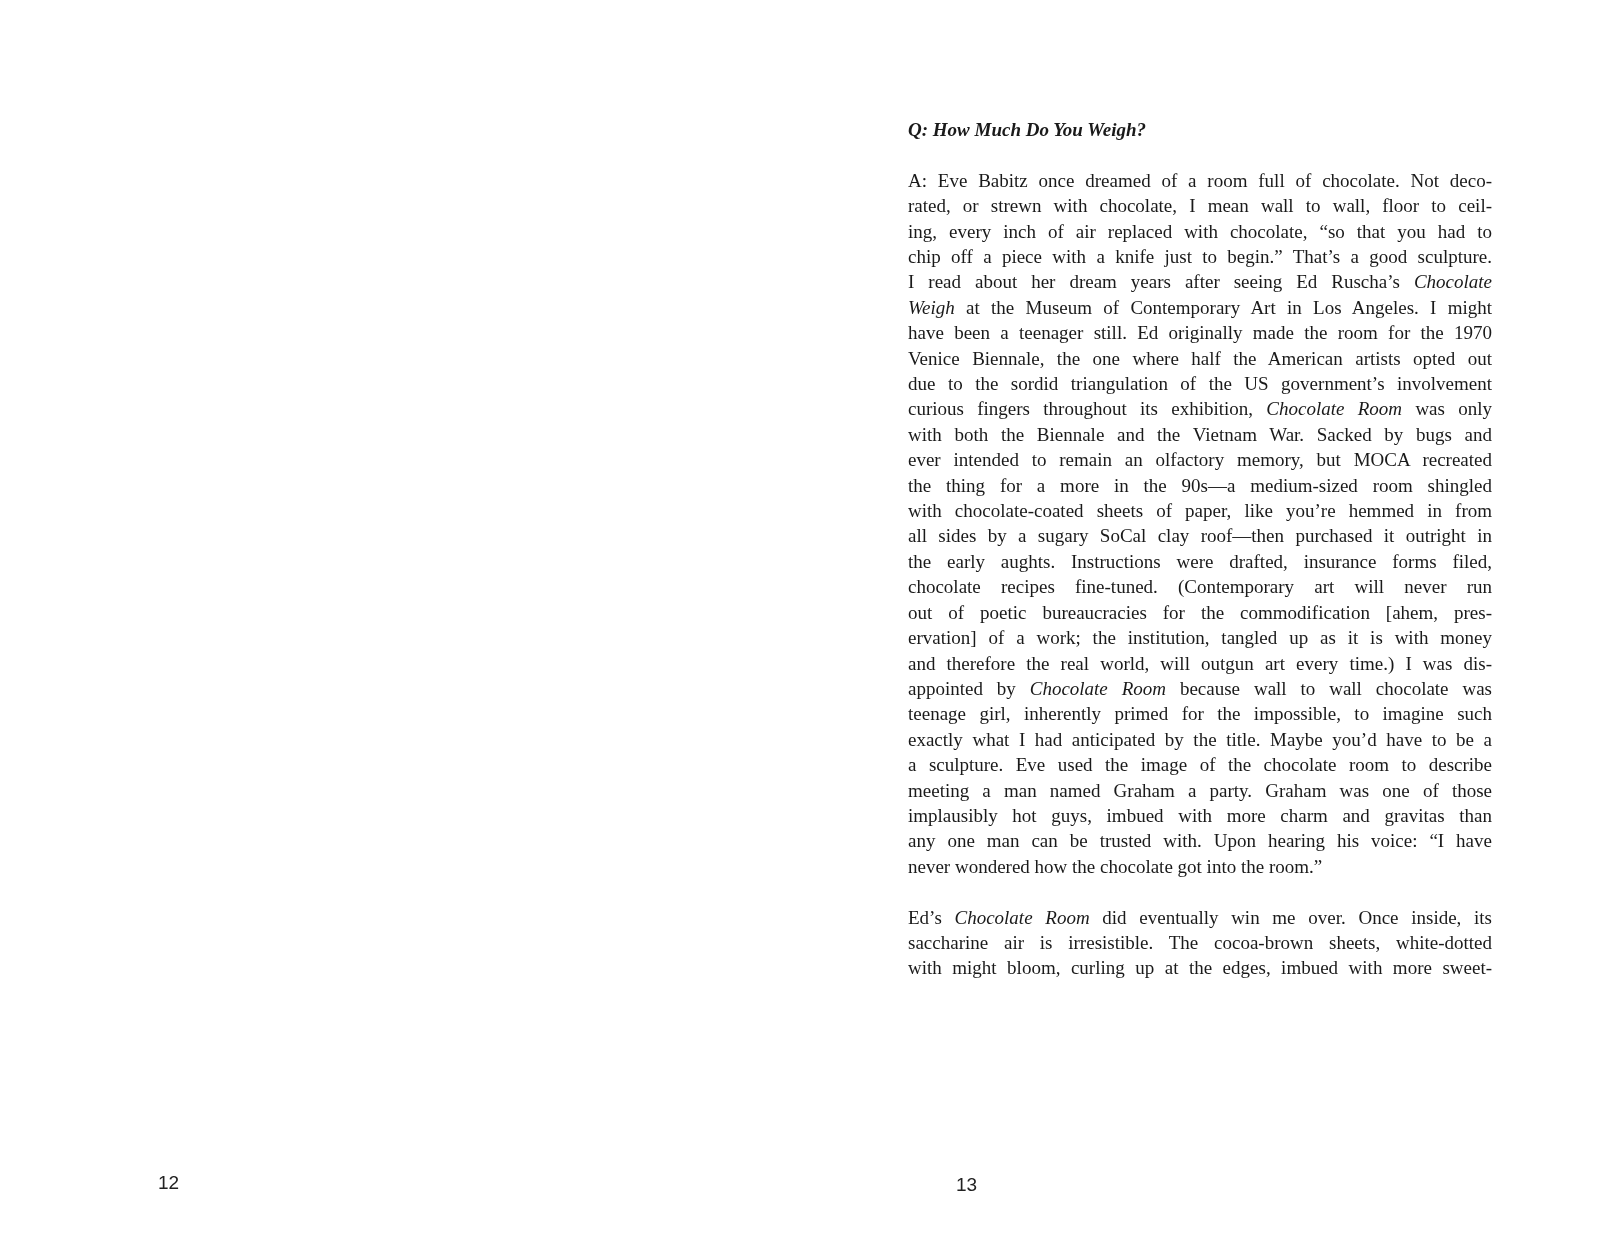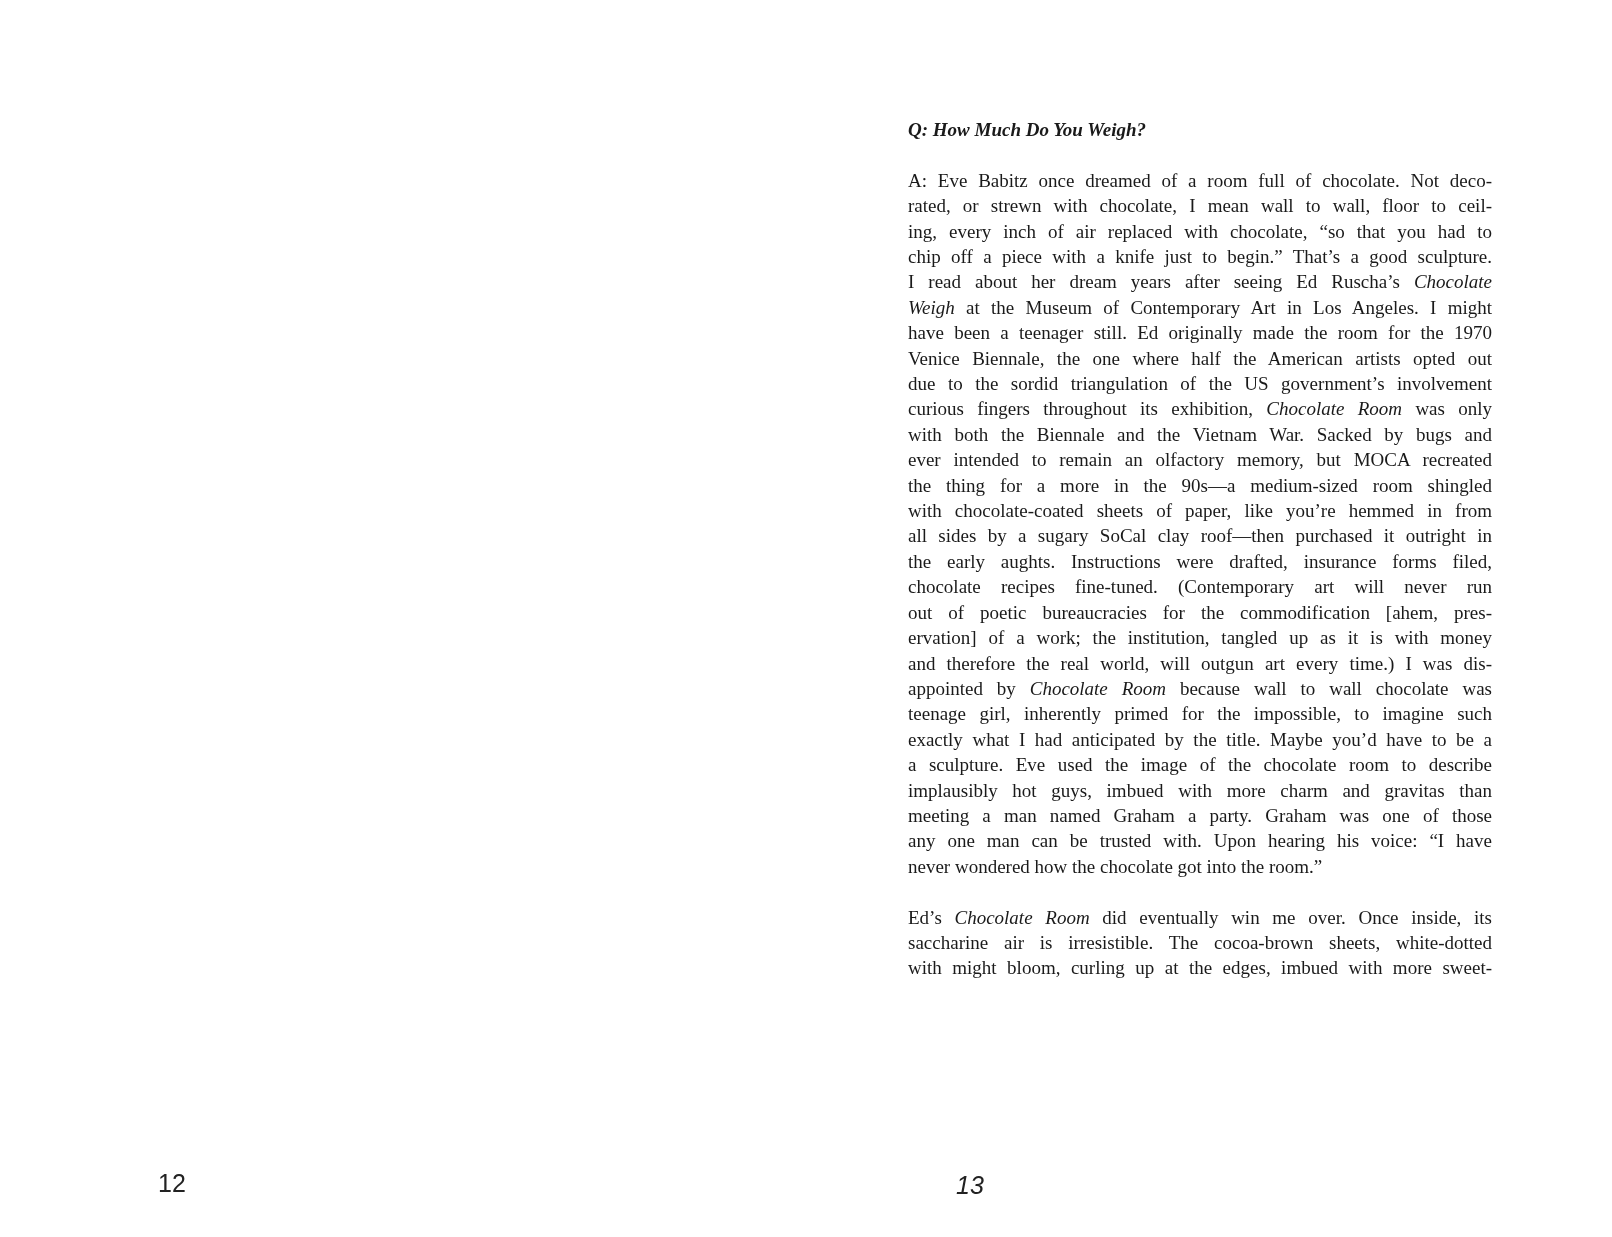--- a/index.html
+++ b/index.html
@@ -46,26 +46,26 @@
     white-space: normal;
   }
   .line.last {
     text-align-last: left;
   }
   em { font-style: italic; font-family: Liberation Serif, serif; }
 
   .folio {
     position: absolute;
     font-family: "Liberation Sans", sans-serif;
-    font-size: 25px;
+    font-size: 19px;
     line-height: 22px;
     color: #222222;
   }
   .folio-left  { left: 158px; top: 1156px; font-style: normal; }
-  .folio-right { left: 150px; top: 1158px; font-style: italic; } 
+  .folio-right { left: 150px; top: 1158px; } 
 </style>
 </head>
 <body>
 
 <div class="spread" style="background: rgb(255, 255, 255); color: rgb(26, 26, 26);">
 
   <div class="page left">
     <div class="folio folio-left">12</div>
   </div>
 
@@ -91,22 +91,22 @@
             <div class="line">all sides by a sugary SoCal clay roof—then purchased it outright in</div>
             <div class="line">the early aughts. Instructions were drafted, insurance forms filed,</div>
             <div class="line">chocolate recipes fine-tuned. (Contemporary art will never run</div>
             <div class="line">out of poetic bureaucracies for the commodification [ahem, pres-</div>
             <div class="line">ervation] of a work; the institution, tangled up as it is with money</div>
             <div class="line">and therefore the real world, will outgun art every time.) I was dis-</div>
             <div class="line">appointed by <em>Chocolate Room</em> because wall to wall chocolate was</div>
             <div class="line">teenage girl, inherently primed for the impossible, to imagine such</div>
             <div class="line">exactly what I had anticipated by the title. Maybe you’d have to be a</div>
             <div class="line">a sculpture. Eve used the image of the chocolate room to describe</div>
+            <div class="line">meeting a man named Graham a party. Graham was one of those</div>
             <div class="line">implausibly hot guys, imbued with more charm and gravitas than</div>
-            <div class="line">meeting a man named Graham a party. Graham was one of those</div>
             <div class="line">any one man can be trusted with. Upon hearing his voice: “I have</div>
             <div class="line last">never wondered how the chocolate got into the room.”</div>
           </div>
           <div class="para">
             <div class="line">Ed’s <em>Chocolate Room</em> did eventually win me over. Once inside, its</div>
             <div class="line">saccharine air is irresistible. The cocoa-brown sheets, white-dotted</div>
             <div class="line">with might bloom, curling up at the edges, imbued with more sweet-</div>
           </div>
         </div>
     </div>

